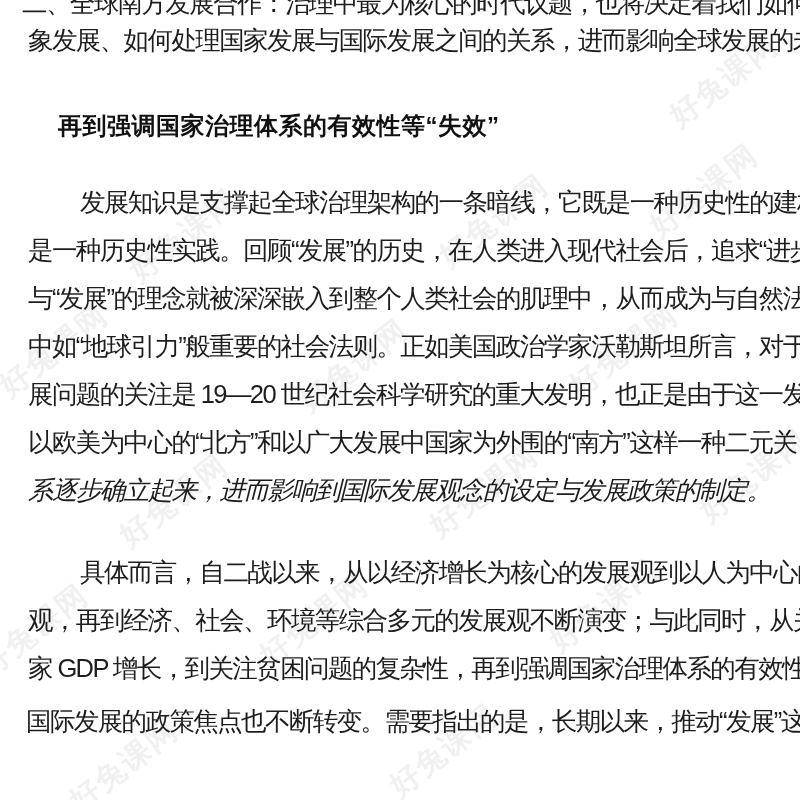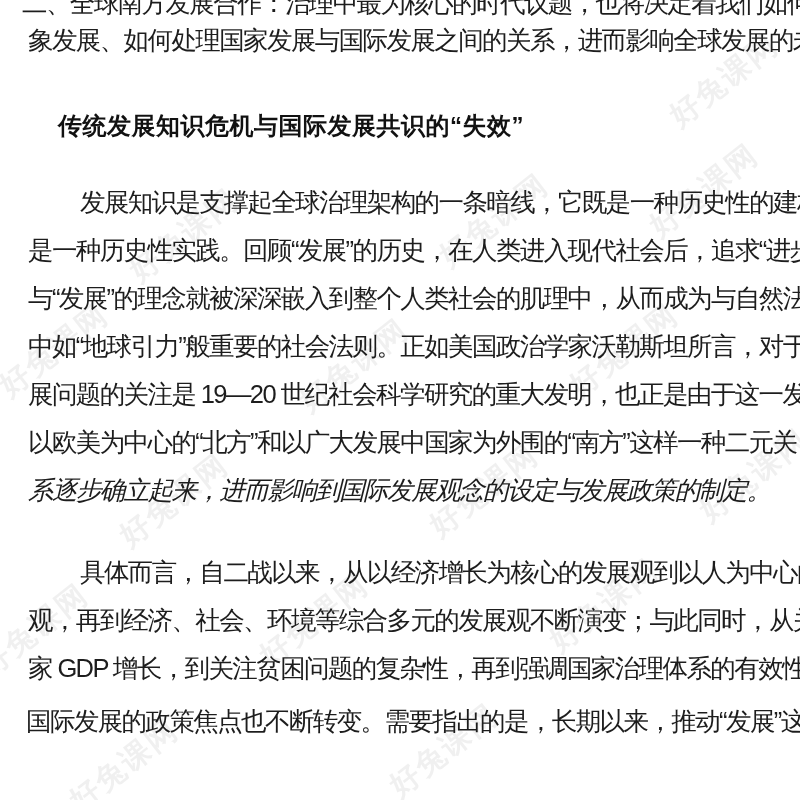--- a/index.html
+++ b/index.html
@@ -138,21 +138,21 @@
 
     <div class="clipped-top" style="top:-14px;">
       <span style="letter-spacing: -1.6px;">二、全球南方发展合作：治理中最为核心的时代议题，也将决定着我们如何想</span>
     </div>
 
     <div class="line flush" style="top:28px;">
       <span style="letter-spacing: -1.6px;">象发展、如何处理国家发展与国际发展之间的关系，进而影响全球发展的未来。</span>
     </div>
 
     <div class="heading" style="top:110px;">
-      <span>传统发展知识危机与国际发展共识的“失效”</span>
+      <span>再到强调国家治理体系的有效性等“失效”</span>
     </div>
 
     <div class="line flush indent" style="top:190px;">
       <span style="letter-spacing: -1.6px;">发展知识是支撑起全球治理架构的一条暗线，它既是一种历史性的建构，也</span>
     </div>
     <div class="line flush" style="top:238px;">
       <span style="letter-spacing: -1.6px;">是一种历史性实践。回顾“发展”的历史，在人类进入现代社会后，追求“进步”</span>
     </div>
     <div class="line flush" style="top:286px;">
       <span style="letter-spacing: -1.6px;">与“发展”的理念就被深深嵌入到整个人类社会的肌理中，从而成为与自然法则</span>

